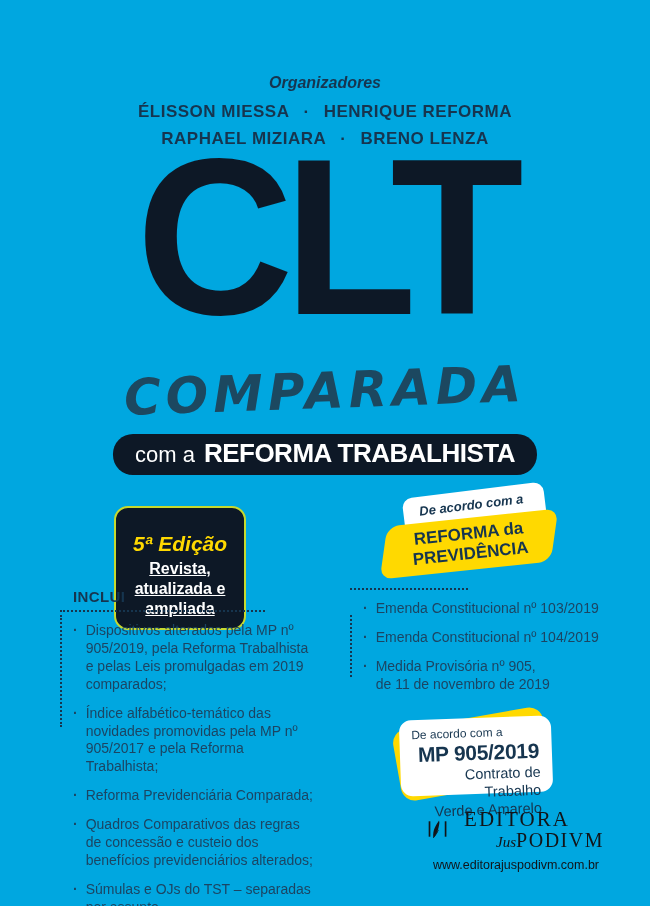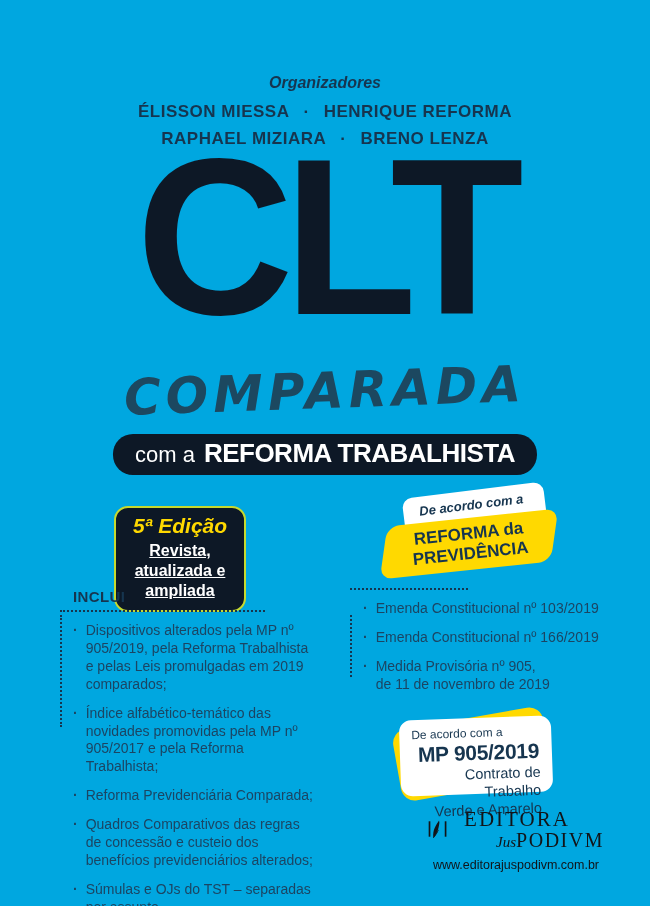--- a/index.html
+++ b/index.html
@@ -27,21 +27,21 @@
           transform:rotate(-2deg);font-family:"DejaVu Sans",sans-serif;}
   .pill{position:absolute;top:434px;left:50%;transform:translateX(-50%);
         background:var(--ink_dark);color:var(--white);border-radius:20px;
         padding:4px 22px 6px 22px;white-space:nowrap;}
   .pill .prefix{font-size:22px;margin-right:9px;}
   .pill .bold{font-size:26px;font-weight:bold;letter-spacing:-.5px;}
 
   
   .edition-badge{position:absolute;left:114px;top:506px;width:132px;background:var(--ink_dark);
                  border:2px solid var(--badge_border);border-radius:14px;text-align:center;
-                 padding:6px 6px 9px 6px;}
+                 padding:24px 6px 9px 6px;}
   .ed-line1{color:var(--yellow);font-size:21px;font-weight:bold;font-style:italic;margin-bottom:3px;}
   .ed-line2,.ed-line3{color:var(--white);font-size:16px;font-weight:bold;line-height:1.25;text-decoration:underline;}
 
   
   .prev-badge{position:absolute;left:383px;top:486px;width:180px;height:92px;}
   .prev-white{position:absolute;left:22px;top:4px;width:142px;height:64px;background:var(--white);
               border-radius:10px;transform:rotate(-7deg);padding:7px 0 0 16px;
               font-size:13px;font-style:italic;color:var(--text_navy);font-weight:bold;}
   .prev-yellow{position:absolute;left:0px;top:32px;width:172px;height:52px;background:var(--yellow);
                border-radius:12px;transform:rotate(-6deg) skewX(-14deg);}
@@ -134,21 +134,21 @@
       <li><span class="blt">·</span><span>Quadros Comparativos das regras de concessão e custeio dos benefícios previdenciários alterados;</span></li>
       <li><span class="blt">·</span><span>Súmulas e OJs do TST – separadas por assunto.</span></li>
     </ul>
   </section>
 
   <section class="col col-conforme">
     <div class="rule-h"></div>
     <div class="rule-v"></div>
     <ul>
       <li><span class="blt">·</span><span>Emenda Constitucional nº 103/2019</span></li>
-      <li><span class="blt">·</span><span>Emenda Constitucional nº 166/2019</span></li>
+      <li><span class="blt">·</span><span>Emenda Constitucional nº 104/2019</span></li>
       <li><span class="blt">·</span><span>Medida Provisória nº 905,
 de 11 de novembro de 2019</span></li>
     </ul>
   </section>
 
   <div class="mp-badge">
     <div class="mp-yellow"></div>
     <div class="mp-white">
       <div class="mp-top">De acordo com a</div>
       <div class="mp-title">MP 905/2019</div>

